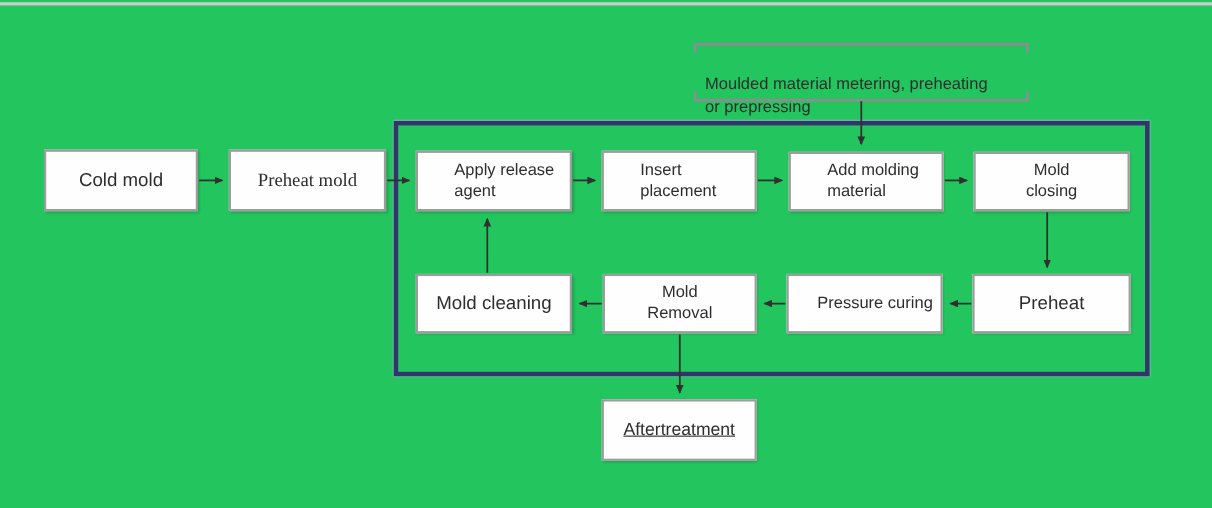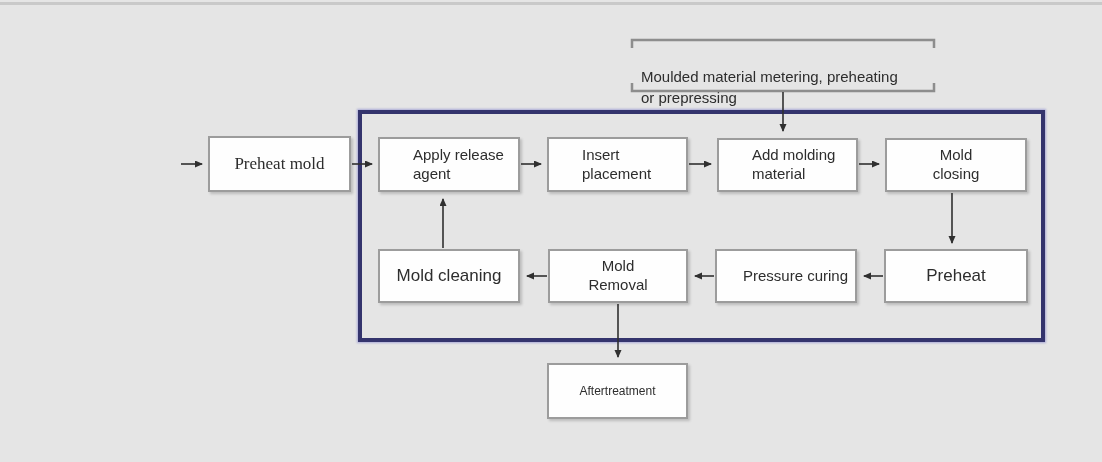--- a/index.html
+++ b/index.html
@@ -1,19 +1,19 @@
 <!DOCTYPE html>
 <html><head>
 <meta charset="utf-8">
 <style>
   html,body{margin:0;padding:0;background:#ffffff;}
   #canvas{
     position:relative;
     width:1102px;height:462px;
-    background:#e5e5e5;
+    background:#22c55e;
     font-family:"Liberation Sans", sans-serif;
     color:#2d2d2d;
     overflow:hidden;
   }
   .topline{
     position:absolute;left:0;top:2px;width:1102px;height:3px;
     background:#c9c9c9;
   }
   .group-box{
     position:absolute;left:358px;top:110px;width:687px;height:232px;
@@ -33,21 +33,21 @@
   .node .lbl{
     white-space:pre-line;
     width:100%;
     line-height:1.25;
   }
   .node.center{justify-content:center;}
   .node.center .lbl{text-align:center;}
   .node.leftpad .lbl{text-align:left;padding-left:33px;}
   .f17{font-size:17px;}
   .f15{font-size:15px;}
-  .f12{font-size:12px;}
+  .f12{font-size:16px;text-decoration:underline;}
   .note-text{
     position:absolute;left:641px;top:45px;width:292px;
     font-size:15px;line-height:21px;
     white-space:pre-line;
     text-align:left;
   }
   svg.edges{
     position:absolute;left:0;top:0;width:1102px;height:462px;
     pointer-events:none;
   }
@@ -59,20 +59,23 @@
 
   <div class="topline"></div>
 
   <div class="group-box"></div>
 
   <div class="note-text">
     <span class="lbl">Moulded material metering, preheating
 or prepressing</span>
   </div>
 
+  <div class="node center f17" style="left:40px;top:136px;width:140px;height:56px;">
+    <span class="lbl">Cold mold</span>
+  </div>
 
   <div class="node center f17" style="left:208px;top:136px;width:143px;height:56px;font-family:Liberation Serif, serif;">
     <span class="lbl">Preheat mold</span>
   </div>
 
   <div class="node leftpad f15" style="left:378px;top:137px;width:142px;height:55px;">
     <span class="lbl">Apply release
 agent</span>
   </div>
 

